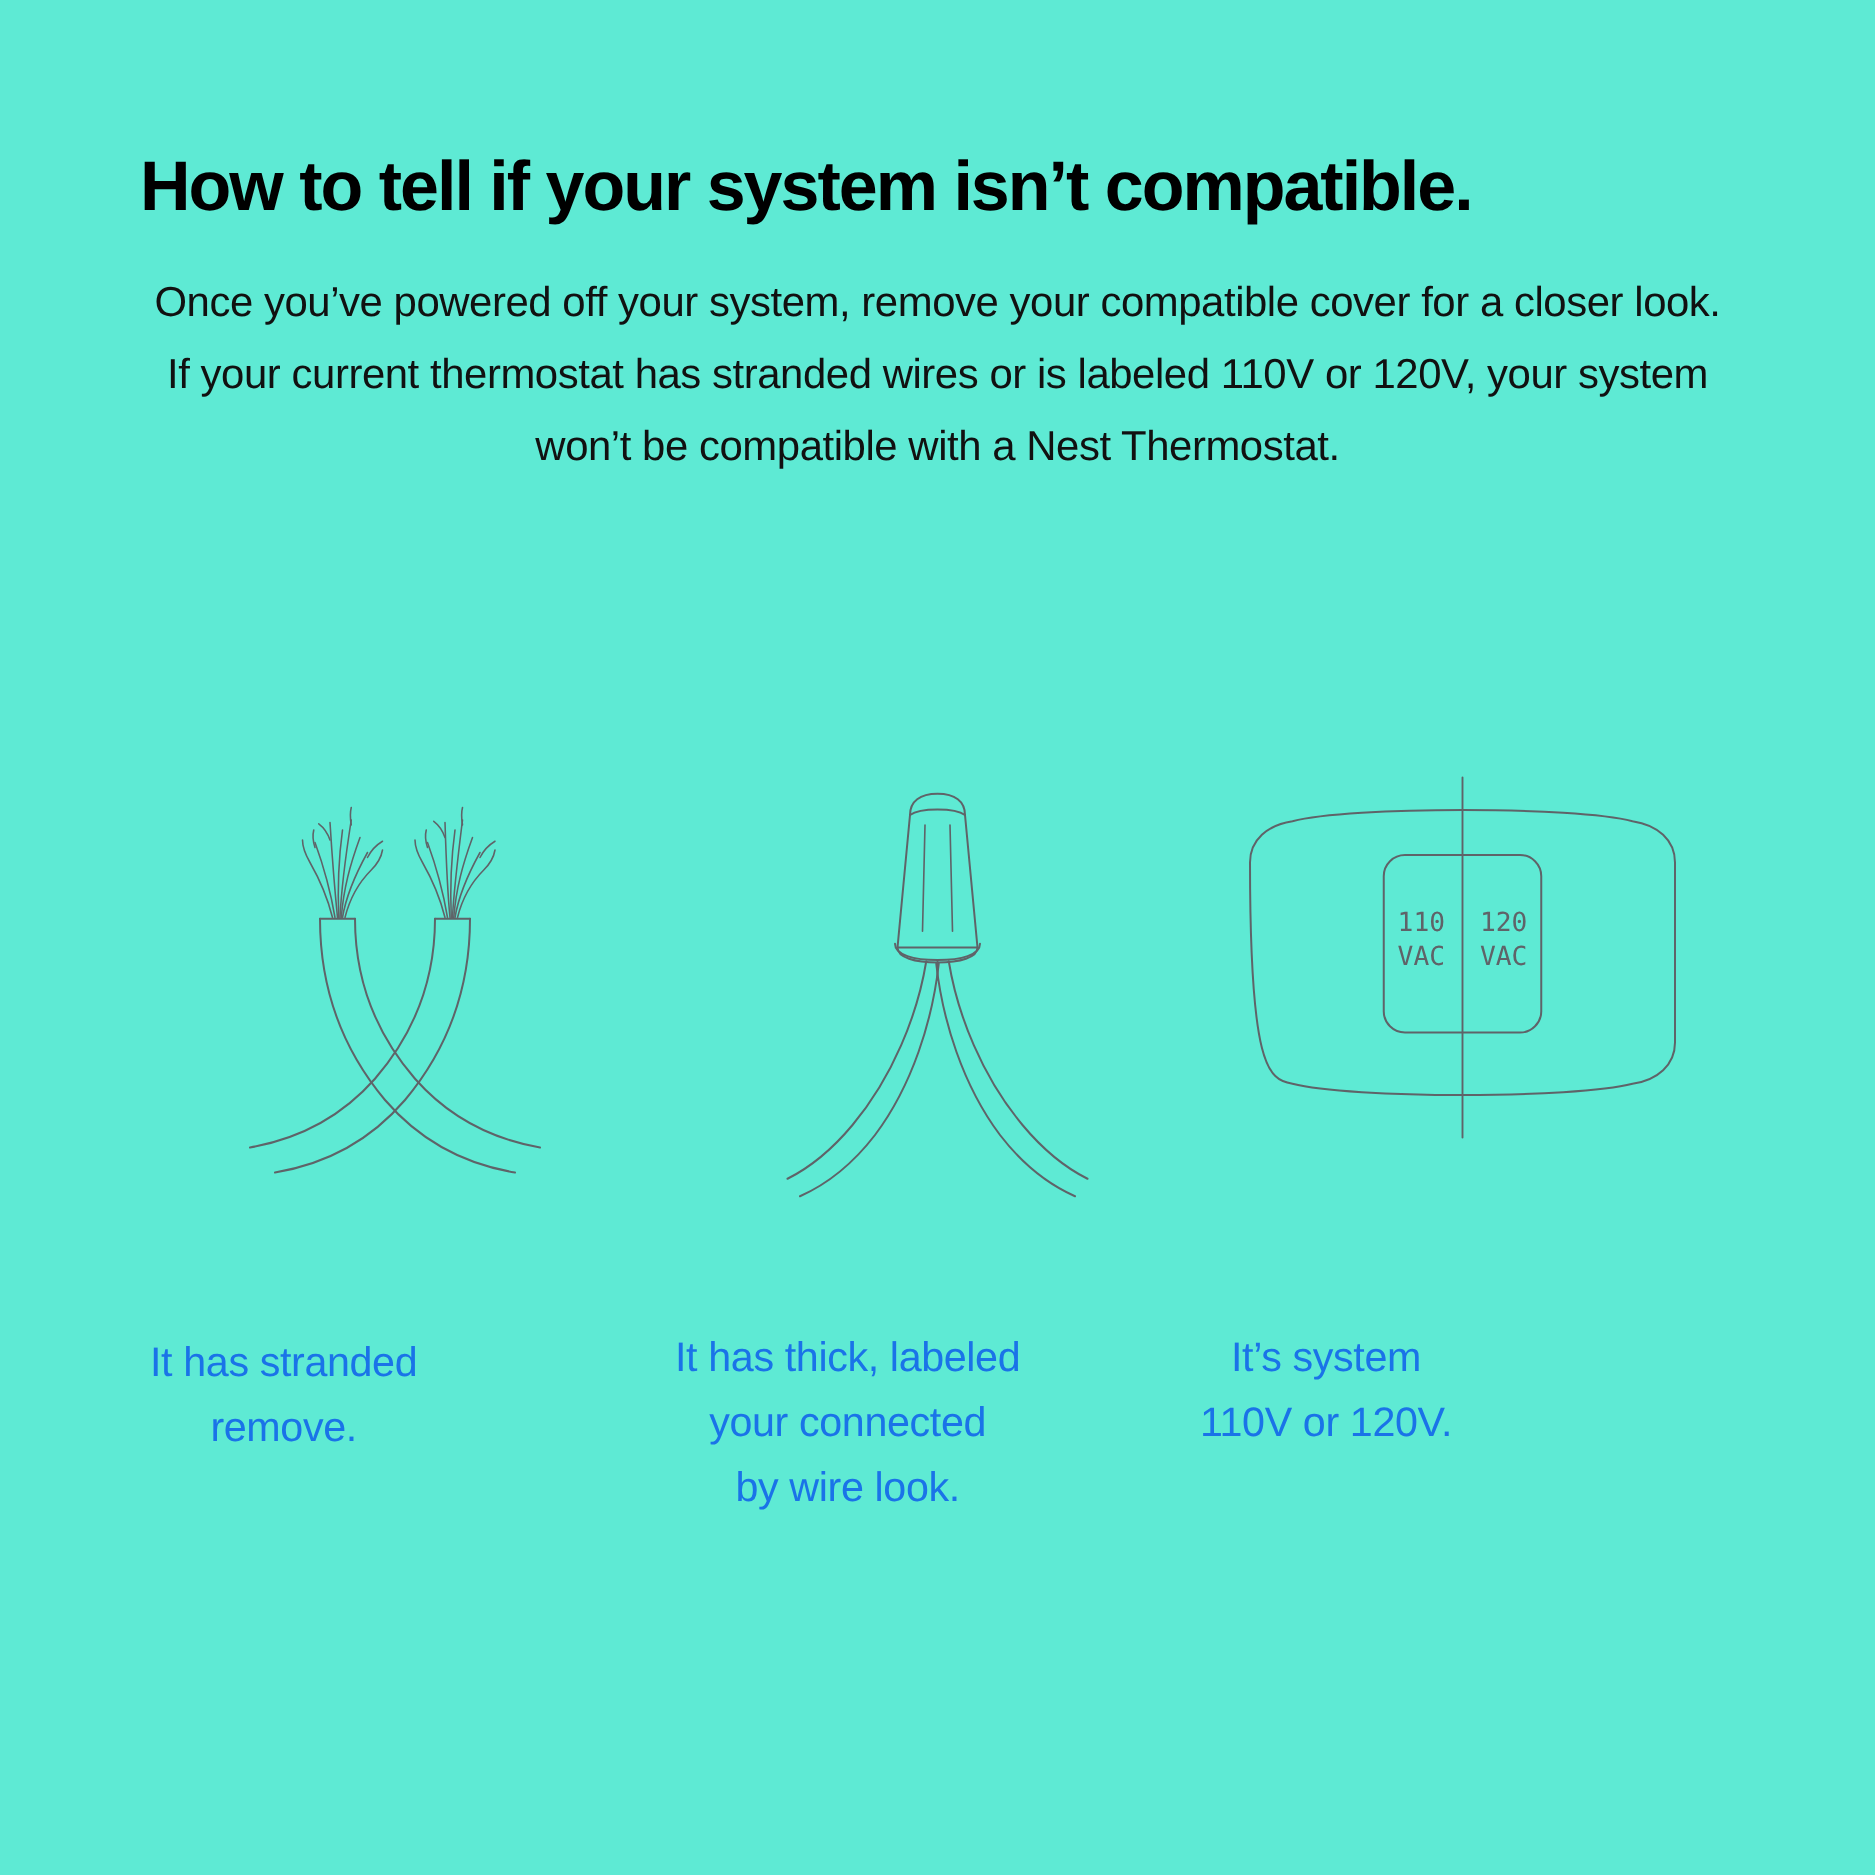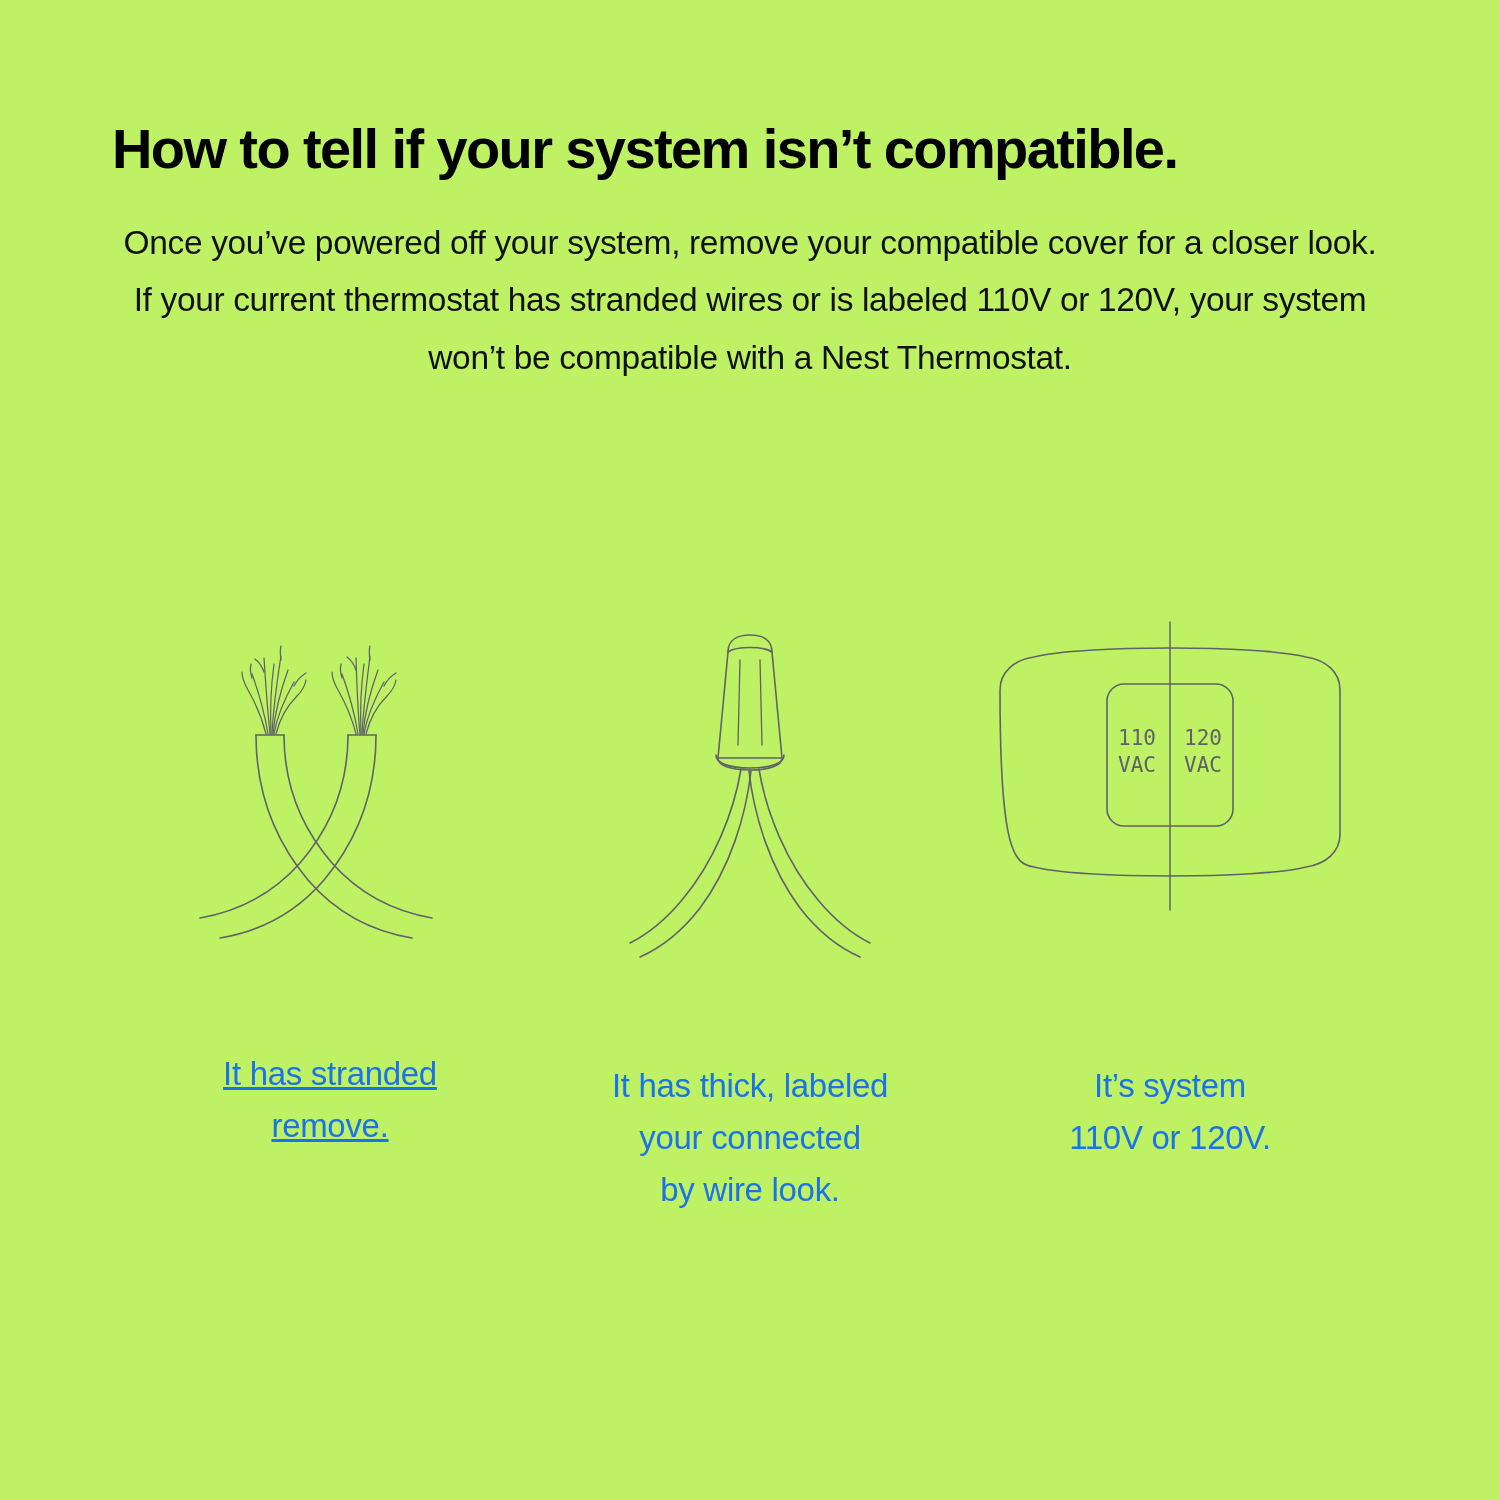--- a/index.html
+++ b/index.html
@@ -11,21 +11,21 @@
     width: 1500px;
     height: 1500px;
     font-family: "Liberation Sans", sans-serif;
     -webkit-font-smoothing: antialiased;
     overflow: hidden;
   }
   .page {
     position: relative;
     width: 1500px;
     height: 1500px;
-    background: #bef264;
+    background: #5eead4;
   }
 
   
   .header {
     position: absolute;
     left: 0;
     top: 0;
     width: 1500px;
     padding-top: 118px;
     box-sizing: border-box;
@@ -62,21 +62,21 @@
     width: 1500px;
     display: flex;
     flex-direction: row;
     align-items: flex-start;
     justify-content: center;
   }
   .card {
     width: 420px;
     display: flex;
     flex-direction: column;
-    align-items: center;
+    align-items: flex-start;
   }
   .figure {
     width: 420px;
     height: 420px;
     display: flex;
     align-items: flex-start;
     justify-content: center;
   }
   .figure svg {
     display: block;
@@ -86,21 +86,21 @@
     font-family: "Liberation Sans", sans-serif;
     font-size: 33px;
     font-weight: 400;
     line-height: 1.58;
     letter-spacing: -0.3px;
     text-align: center;
     color: #1a73e8;
     max-width: 360px;
   }
   .caption .ln { display: block; }
-  .cap-1 { margin-top: 16px; text-decoration: underline; }
+  .cap-1 { margin-top: 32px; }
   .cap-2 { margin-top: 28px; }
   .cap-3 { margin-top: 28px; }
 </style>
 </head>
 <body>
 
 <div class="page">
 
   <div class="header">
     <h1 class="title">How to tell if your system isn’t compatible.</h1>

